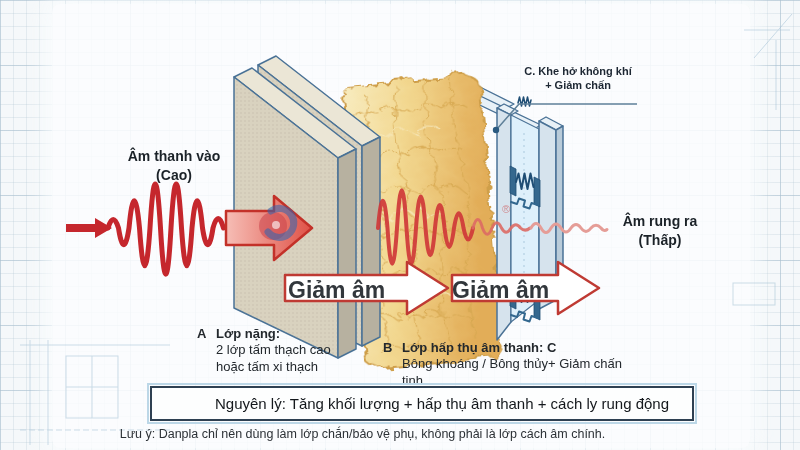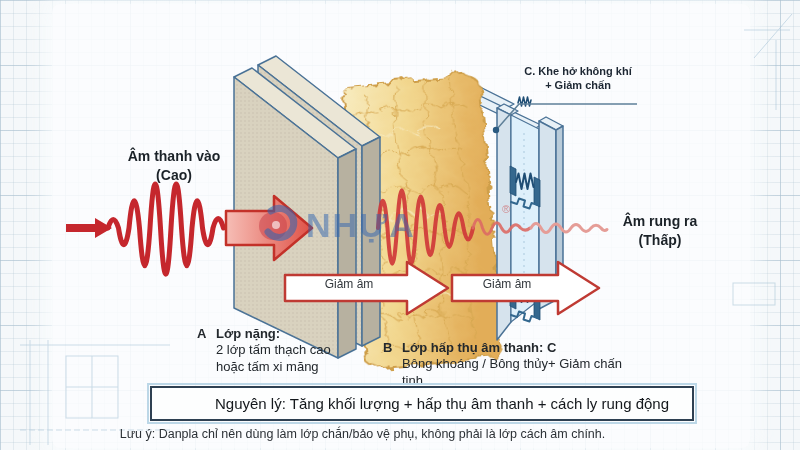--- a/index.html
+++ b/index.html
@@ -19,21 +19,21 @@
     box-shadow:0 0 18px 10px rgba(250,252,253,.75);
   }
   svg.gfx{position:absolute;left:0;top:0;}
   .txt{position:absolute;color:var(--text-dark,#2e3338);}
   .title{
     left:0;top:20px;width:800px;text-align:center;
     font-size:23px;font-weight:bold;color:#383d42;letter-spacing:.2px;
   }
   .lbl{font-weight:bold;font-size:14px;color:#1b2228;text-align:center;line-height:1.35;}
   .callout{font-weight:bold;font-size:11px;color:#1d2733;text-align:center;line-height:1.3;}
-  .ga-label{font-size:12px;font-weight:400;color:#32373c;text-align:center;}
+  .ga-label{font-size:23px;font-weight:700;color:#32373c;text-align:left;}
   .layer-label{
     position:absolute;display:grid;grid-template-columns:16px auto;column-gap:3px;
     font-size:13px;line-height:1.25;color:#23282d;
   }
   .ll-letter{grid-column:1;font-weight:bold;}
   .ll-name{grid-column:2;font-weight:bold;}
   .ll-desc{grid-column:2;}
   .ll-desc-wide{grid-column:1/3;padding-left:1px;}
   .principle-box{
     position:absolute;left:150px;top:386px;width:500px;height:31px;
@@ -214,21 +214,21 @@
     <div>+ Giảm chấn</div>
   </div>
 
   <div class="txt ga-label" style="left:288px;top:277px;width:122px;">Giảm âm</div>
   <div class="txt ga-label" style="left:452px;top:277px;width:110px;">Giảm âm</div>
 
   <div class="layer-label" style="left:197px;top:326px;width:150px;">
     <span class="ll-letter">A</span>
     <span class="ll-name">Lớp nặng:</span>
     <div class="ll-desc">2 lớp tấm thạch cao</div>
-    <div class="ll-desc">hoặc tấm xi măng</div>
+    <div class="ll-desc">hoặc tấm xi thạch</div>
   </div>
 
   <div class="layer-label" style="left:383px;top:340px;width:175px;">
     <span class="ll-letter">B</span>
     <span class="ll-name">Lớp hấp thụ âm thanh:</span>
     <div class="ll-desc">Bông khoáng / Bông thủy tinh</div>
   </div>
 
   <div class="layer-label" style="left:547px;top:340px;width:125px;">
     <span class="ll-letter">C</span>
@@ -240,17 +240,16 @@
   </div>
 
   <div class="txt note">Lưu ý: Danpla chỉ nên dùng làm lớp chắn/bảo vệ phụ, không phải là lớp cách âm chính.</div>
 
   <div class="watermark">
     <svg width="46" height="46" viewBox="0 0 46 46">
       <circle cx="19" cy="24" r="14" fill="rgba(198,60,70,.5)"></circle>
       <path d="M17 9 a14.5 14.5 0 1 1 -3 21" stroke="rgba(43,102,178,.55)" stroke-width="7" fill="none" stroke-linecap="round"></path>
       <circle cx="22" cy="23" r="4" fill="rgba(255,255,255,.6)"></circle>
     </svg>
-    <span class="wm-text">NHỰA</span>
   </div>
   <span class="wm-reg">®</span>
 
 </div>
 
 </body></html>

